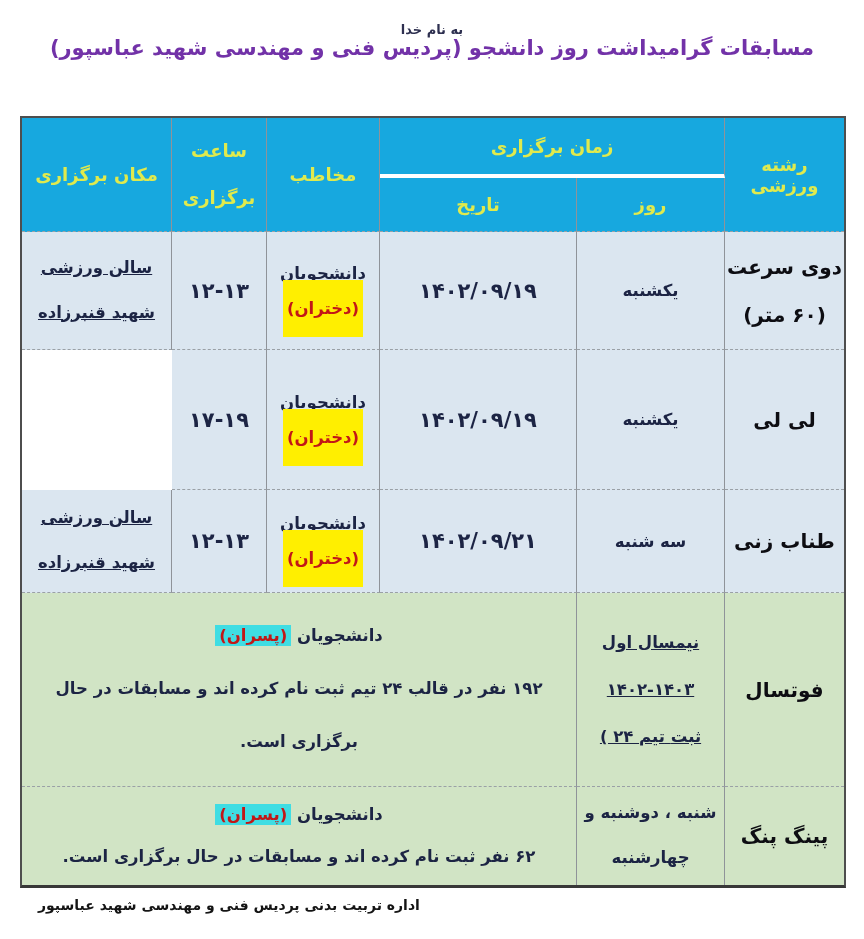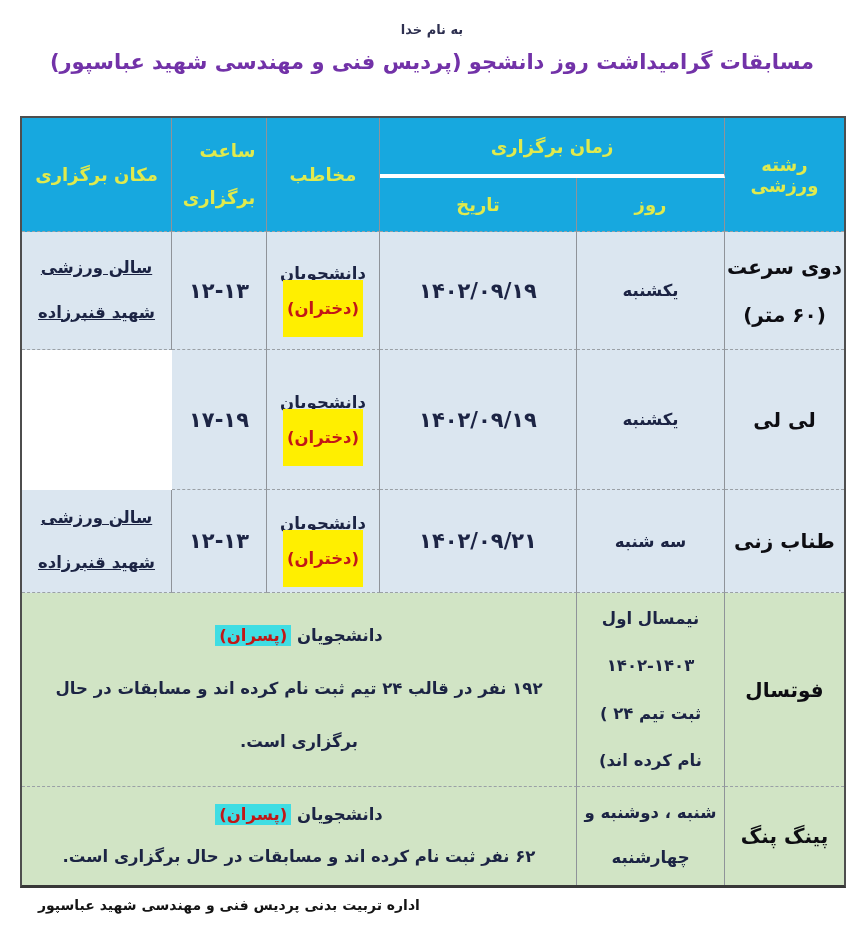--- a/index.html
+++ b/index.html
@@ -5,21 +5,21 @@
   * { margin:0; padding:0; box-sizing:border-box; }
   body {
     width:864px; height:939px; background:#ffffff; position:relative;
     font-family:"DejaVu Sans", sans-serif; overflow:hidden;
   }
   .bism {
     position:absolute; top:22px; left:0; width:100%; text-align:center;
     font-size:13px; font-weight:bold; color:#2e3050; direction:rtl;
   }
   .title {
-    position:absolute; top:50px; left:0; width:100%; text-align:center;
+    position:absolute; top:36px; left:0; width:100%; text-align:center;
     font-size:21px; font-weight:bold; color:#7232a8; direction:rtl;
   }
   .tbl {
     position:absolute; left:20px; top:116px; width:826px; height:772px;
     display:grid;
     grid-template-columns:150px 95px 113px 197px 148px 119px;
     grid-template-rows:60px 54px 118px 140px 103px 194px 98px;
     border:2px solid #4e4e4e; border-bottom:3px solid #383838;
     direction:ltr;
   }
@@ -34,27 +34,27 @@
   .bb { border-bottom:1px dashed #9aa0a6; }
   .bw { border-bottom:4px solid #ffffff; }
   .body-txt { color:#1c2444; font-weight:bold; font-size:16.5px; }
   .sport { color:#0d0d12; font-weight:bold; font-size:20px; line-height:2.4; white-space:pre-line; }
   .pre { white-space:pre-line;text-decoration:underline; }
   .loc { line-height:2.7; }
   .num { font-size:21px; }
   .aud-line { padding:8px 0; }
   .hl-y { background:#ffef00; color:#c21717; padding:19px 4px; }
   .hl-c { background:#3fdde3; color:#c21717; padding:1px 4px; }
-  .sched-line { line-height:2.85; }
+  .sched-line { line-height:2.85;text-decoration:underline; }
   .sched2 { line-height:2.7; white-space:pre-line;text-align:center; }
   .details-lines { line-height:3.2; white-space:pre-line; }
   .det-aud { line-height:3.2; }
   .pp-lines { line-height:2.55; white-space:pre-line; }
   .pp-aud { line-height:2.55; }
-  .hour2 { line-height:2.6; white-space:pre-line;text-align:right; }
+  .hour2 { line-height:2.6; white-space:pre-line; }
   .footer {
     position:absolute; top:897px; left:38px; direction:rtl;
     font-size:14px; font-weight:bold; color:#141414;
   }
 </style>
 </head>
 <body>
 
 <div class="bism">به نام خدا</div>
 <div class="title">مسابقات گرامیداشت  روز دانشجو (پردیس فنی و مهندسی شهید عباسپور)</div>
@@ -116,21 +116,20 @@
 
   <div class="c gr br bb body-txt" style="grid-column:1/5;grid-row:6">
     <div class="det-aud"><span>دانشجویان</span> <span class="hl-c">(پسران)</span></div>
     <div class="details-lines">۱۹۲ نفر در قالب ۲۴ تیم ثبت نام کرده اند و مسابقات در حال
 برگزاری است.</div>
   </div>
   <div class="c gr br bb body-txt" style="grid-column:5;grid-row:6">
     <div class="sched-line">نیمسال اول</div>
     <div class="sched-line">۱۴۰۲-۱۴۰۳</div>
     <div class="sched-line" dir="ltr">( ۲۴ ⁦تیم⁩ ⁦ثبت⁩</div>
-    <div class="sched-line">نام کرده اند)</div>
   </div>
   <div class="c gr bb sport" style="grid-column:6;grid-row:6">فوتسال</div>
 
   <div class="c gr br body-txt" style="grid-column:1/5;grid-row:7">
     <div class="pp-aud"><span>دانشجویان</span> <span class="hl-c">(پسران)</span></div>
     <div class="pp-lines">۶۲ نفر ثبت نام کرده اند و مسابقات در حال برگزاری است.</div>
   </div>
   <div class="c gr br body-txt sched2" style="grid-column:5;grid-row:7">شنبه ، دوشنبه و
 چهارشنبه</div>
   <div class="c gr sport" style="grid-column:6;grid-row:7">پینگ پنگ</div>

